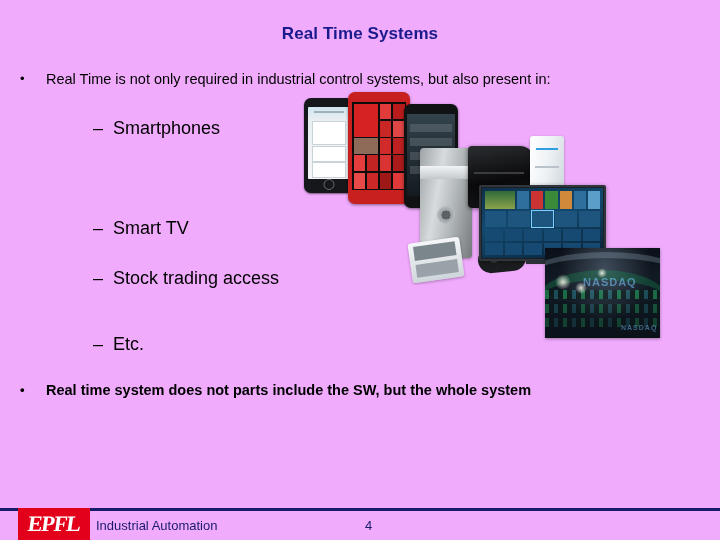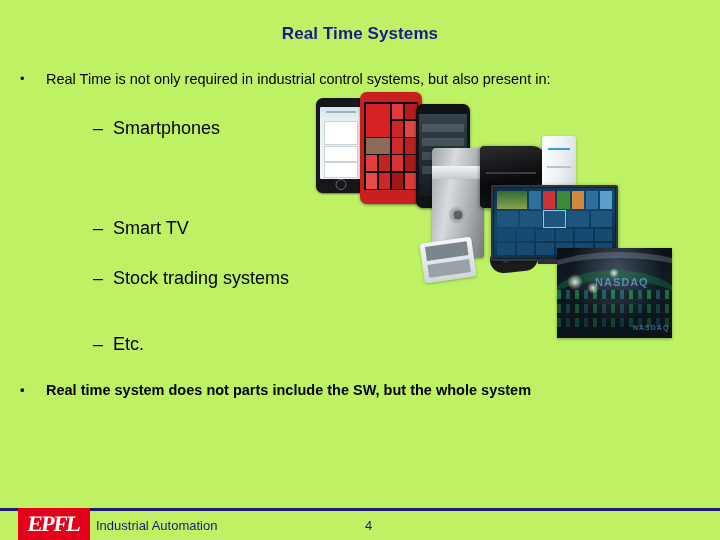--- a/index.html
+++ b/index.html
@@ -12,21 +12,21 @@
     height: 540px;
     overflow: hidden;
     font-family: "Liberation Sans", sans-serif;
     position: relative;
   }
   .slide {
     position: absolute;
     inset: 0;
     width: 720px;
     height: 540px;
-    background: #bef264;
+    background: #f0abfc;
   }
 
   
   .slide-title {
     position: absolute;
     left: 0;
     top: 24px;
     width: 720px;
     text-align: center;
     font-size: 17px;
@@ -78,21 +78,21 @@
   }
   .bullet-l3 .marker {
     display: inline-block;
     width: 18px;
     vertical-align: top;
   }
 
   
   .img-cluster {
     position: absolute;
-    left: 304px;
+    left: 292px;
     top: 90px;
     width: 380px;
     height: 255px;
   }
   .photo {
     position: absolute;
     overflow: hidden;
   }
 
   
@@ -321,21 +321,21 @@
     <span class="marker">•</span><span>Real Time is not only required in industrial control systems, but also present in:</span>
   </div>
 
   <div class="bullet-l2" style="top:119px">
     <span class="marker">–</span><span>Smartphones</span>
   </div>
   <div class="bullet-l2" style="top:219px">
     <span class="marker">–</span><span>Smart TV</span>
   </div>
   <div class="bullet-l2" style="top:269px">
-    <span class="marker">–</span><span>Stock trading systems</span>
+    <span class="marker">–</span><span>Stock trading access</span>
   </div>
   <div class="bullet-l2" style="top:335px">
     <span class="marker">–</span><span>Etc.</span>
   </div>
 
   <div class="bullet-l1 bold" style="top:381px">
     <span class="marker">•</span><span>Real time system does not parts include the SW, but the whole system</span>
   </div>
 
   <div class="img-cluster">

